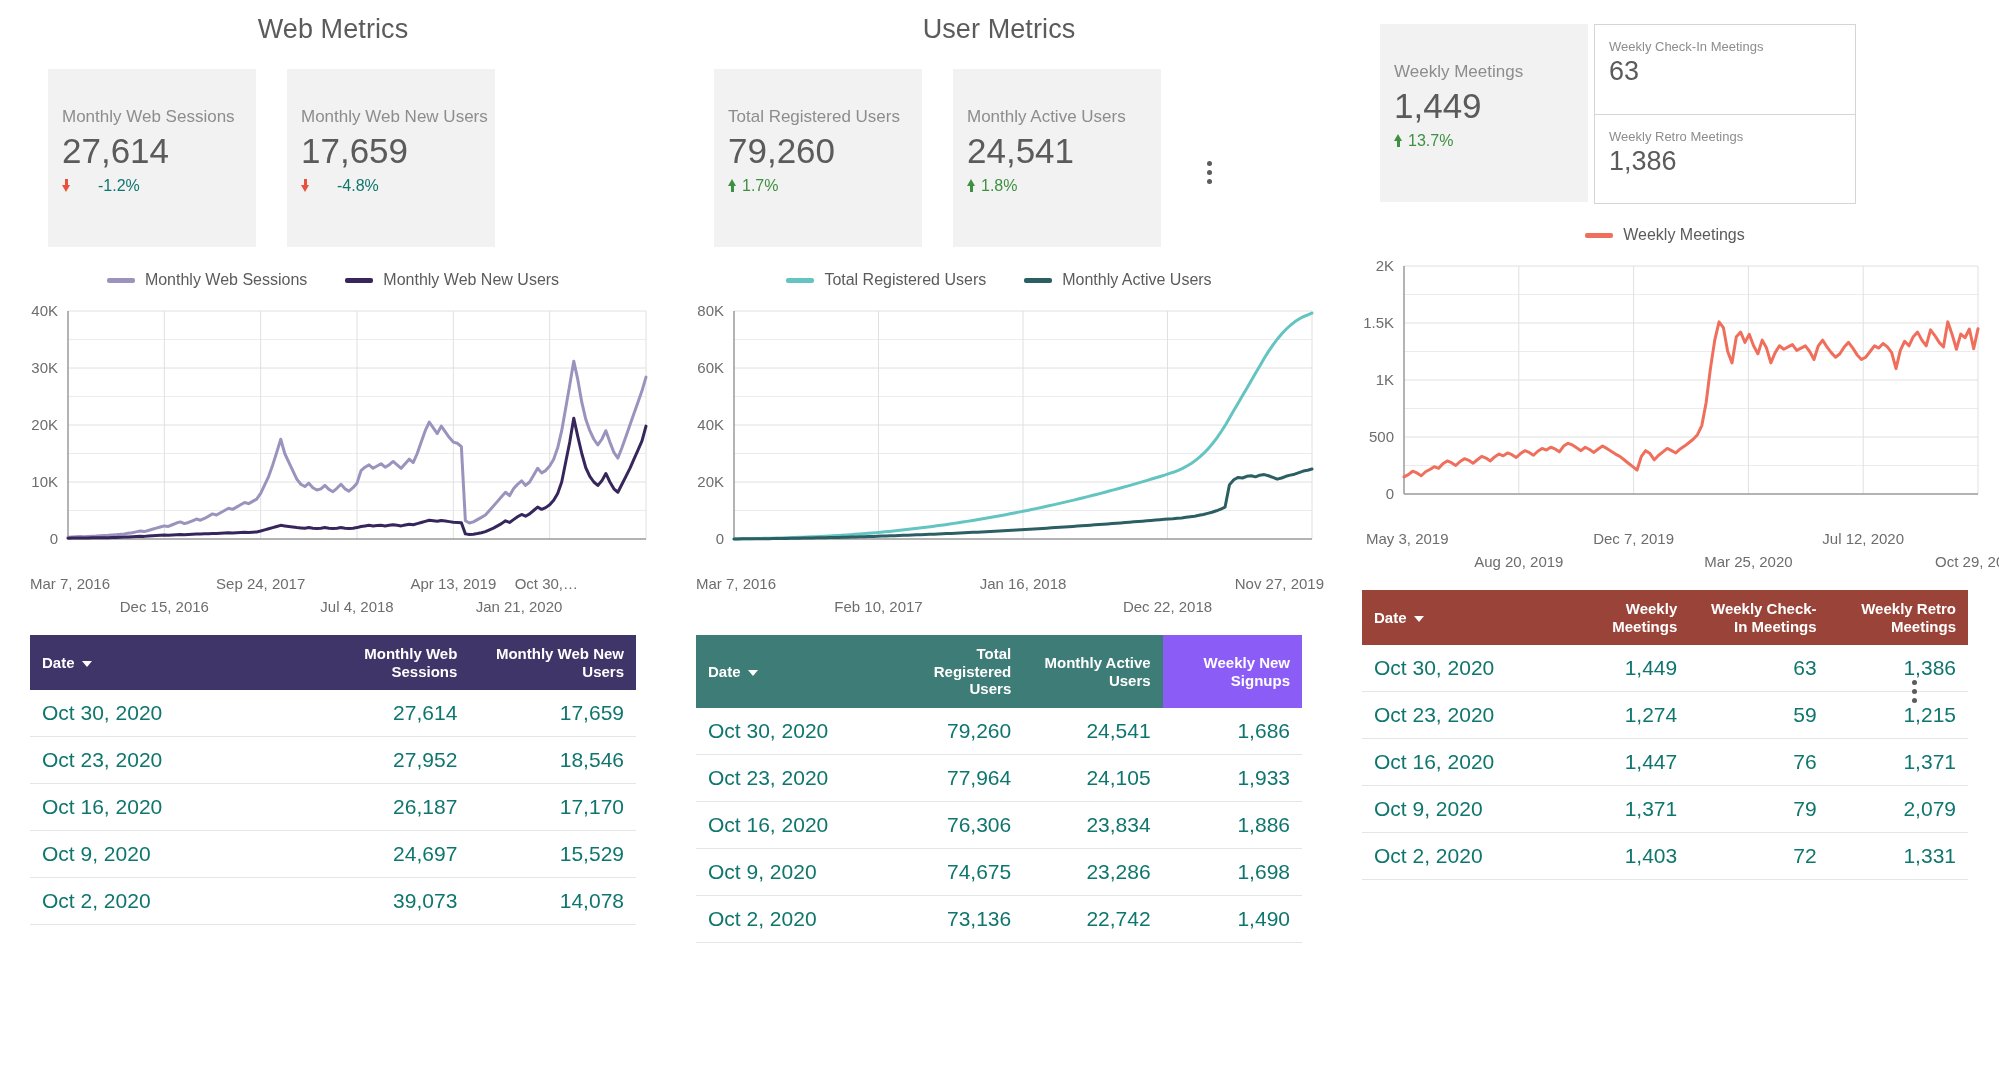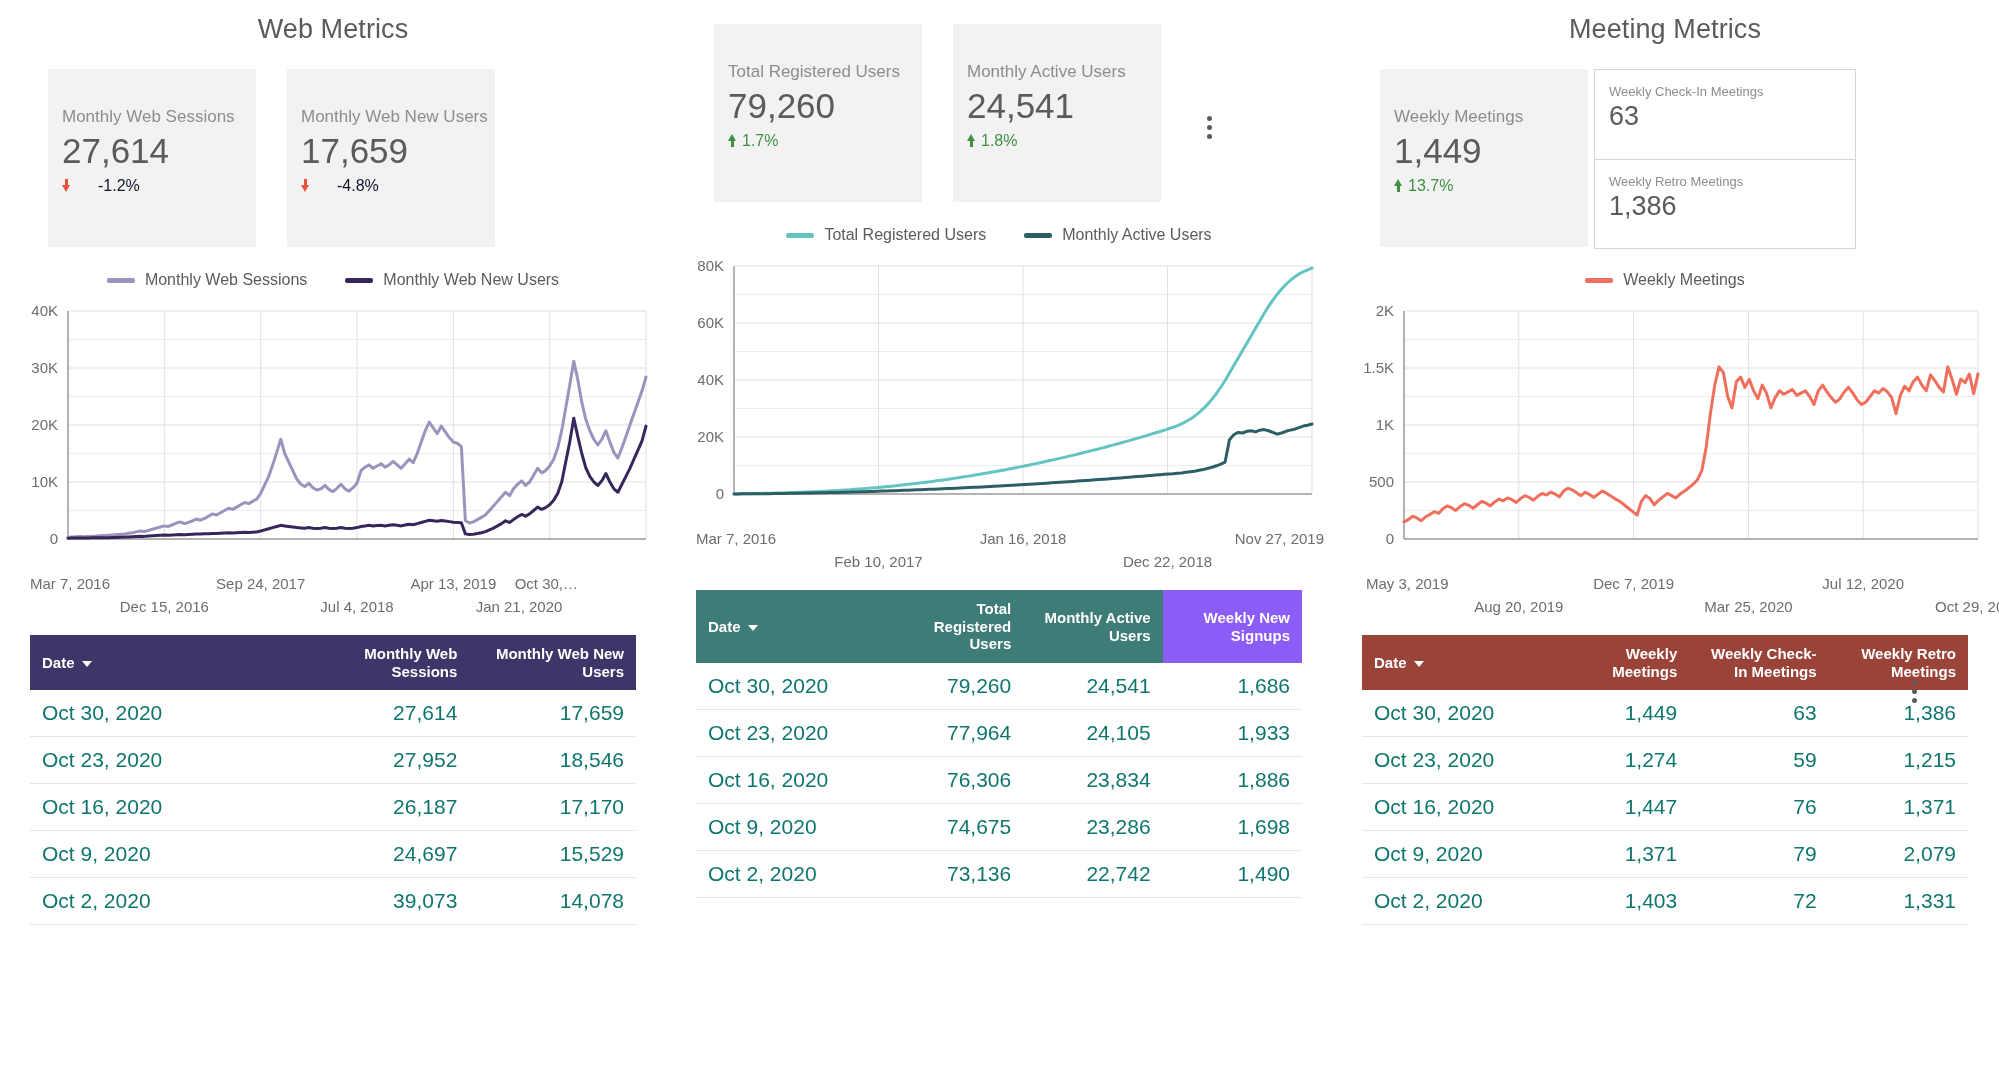--- a/index.html
+++ b/index.html
@@ -58,21 +58,21 @@
     line-height: 1.25;
     margin-top: 2px;
   }
   .sc-delta {
     font-size: 16px;
     margin-top: 4px;
     display: flex;
     align-items: center;
     gap: 5px;
   }
-  .sc-delta.down { color: #0f172a; gap: 27px; }
+  .sc-delta.down { color: #0f766e; gap: 27px; }
   .sc-delta.up { color: #3f9142; }
   .arrow {
     display: inline-block;
     width: 9px; height: 13px;
     position: relative;
   }
   .arrow.down::before {
     content: "";
     position: absolute;
     left: 3px; top: 0;
@@ -346,20 +346,21 @@
               <td class="col-date">Oct 2, 2020</td>
               <td class="col-num">39,073</td>
               <td class="col-num">14,078</td>
             </tr>
           </tbody>
       </table>
     </div>
   </div>
 
   <div class="panel">
+    <div class="panel-title">User Metrics</div>
 
     <div class="score-row">
       <div class="scorecard">
         <div class="sc-label">Total Registered Users</div>
         <div class="sc-value">79,260</div>
         <div class="sc-delta up">
           <span class="arrow up"></span>
           <span>1.7%</span>
         </div>
       </div>
@@ -468,21 +469,20 @@
               <td class="col-num">73,136</td>
               <td class="col-num">22,742</td>
               <td class="col-num">1,490</td>
             </tr>
           </tbody>
       </table>
     </div>
   </div>
 
   <div class="panel">
-    <div class="panel-title">Meeting Metrics</div>
 
     <div class="score-row">
       <div class="scorecard">
         <div class="sc-label">Weekly Meetings</div>
         <div class="sc-value">1,449</div>
         <div class="sc-delta up">
           <span class="arrow up"></span>
           <span>13.7%</span>
         </div>
       </div>

